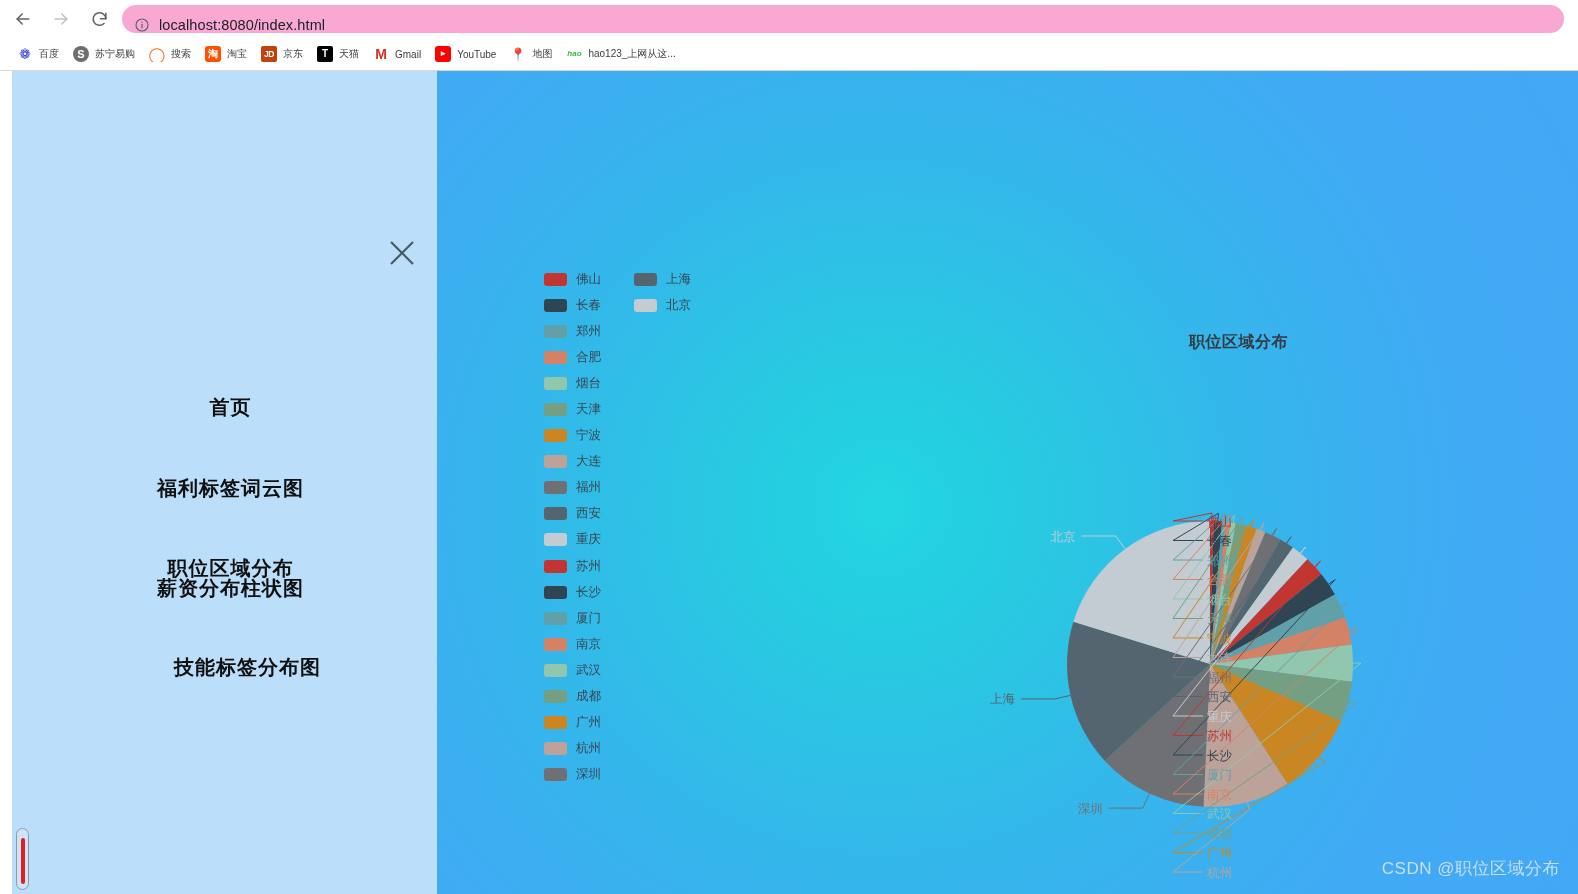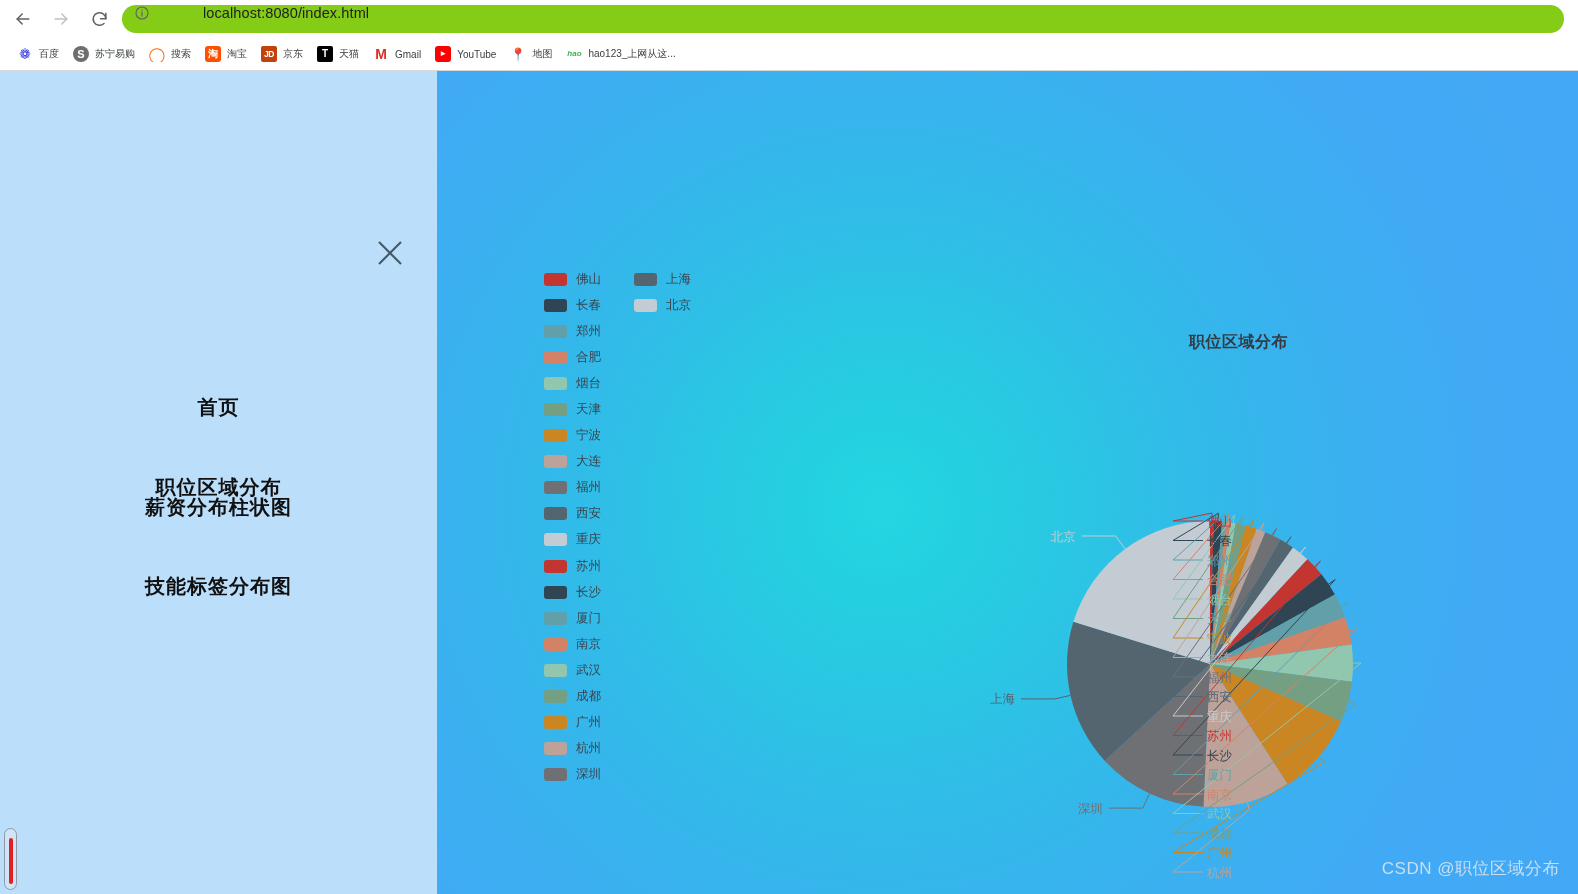--- a/index.html
+++ b/index.html
@@ -31,26 +31,25 @@
     cursor: pointer;
     flex: 0 0 auto;
   }
   .nav-btn.disabled { color: #bdc1c6; }
   .nav-btn svg { display: block; }
 
   #omnibox {
     flex: 1 1 auto;
     height: 28px;
     margin-left: 8px; margin-right: 14px;
-    background: #84cc16;
+    background: #f9a8d4;
     border-radius: 14px;
-    display: flex; align-items: flex-start;
+    display: flex; align-items: flex-end;
     padding: 0 12px;
     cursor: text;
-    gap: 44px;
   }
   #site-info-icon {
     width: 16px; height: 16px;
     margin-right: 9px;
     flex: 0 0 auto;
     color: #5f6368;
   }
   #omnibox-url {
     font-size: 14.5px;
     color: #202124;
@@ -107,21 +106,21 @@
 
   
   #viewport {
     position: absolute; left: 0; top: 71px;
     width: 1578px; height: 823px;
     overflow: hidden;
   }
 
   
   #side-drawer {
-    position: absolute; left: 0; top: 0;
+    position: absolute; left: 12px; top: 0;
     width: 437px; height: 823px;
     background: #bbdefb;
   }
   #drawer-close {
     position: absolute;
     left: 375px; top: 167px;
     width: 30px; height: 30px;
     cursor: pointer;
     color: #455a64;
   }
@@ -139,21 +138,21 @@
     font-weight: bold;
     color: #101010;
     cursor: pointer;
     line-height: 1;
     letter-spacing: 1px;
   }
   .menu-item.m0 { margin-top: 0; }
   .menu-item.m1 { margin-top: 61px; }
   .menu-item.m2 { margin-top: 60px; }
   .menu-item.m3 { }
-  .menu-item.m4 { margin-top: 59px; }
+  .menu-item.m4 { margin-top: 59px; margin-left: 17px; }
 
   
   #drawer-scrollbar {
     position: absolute;
     left: 4px; top: 757px;
     width: 13px; height: 62px;
     border: 1.5px solid #8d9aa5;
     border-radius: 7px;
     background: #cfe4f7;
     overflow: hidden;
@@ -327,20 +326,21 @@
 
     <div id="drawer-close">
       <svg width="30" height="30" viewBox="0 0 30 30">
         <line x1="4" y1="4" x2="26" y2="26" stroke="#455a64" stroke-width="2.1"></line>
         <line x1="26" y1="4" x2="4" y2="26" stroke="#455a64" stroke-width="2.1"></line>
       </svg>
     </div>
 
     <div id="drawer-menu">
       <div class="menu-item m0">首页</div>
+      <div class="menu-item m1">福利标签词云图</div>
       <div class="menu-item m2">职位区域分布</div>
       <div class="menu-item m3">薪资分布柱状图</div>
       <div class="menu-item m4">技能标签分布图</div>
     </div>
 
     <div id="drawer-scrollbar">
       <div id="drawer-scroll-thumb"></div>
     </div>
   </div>
 

